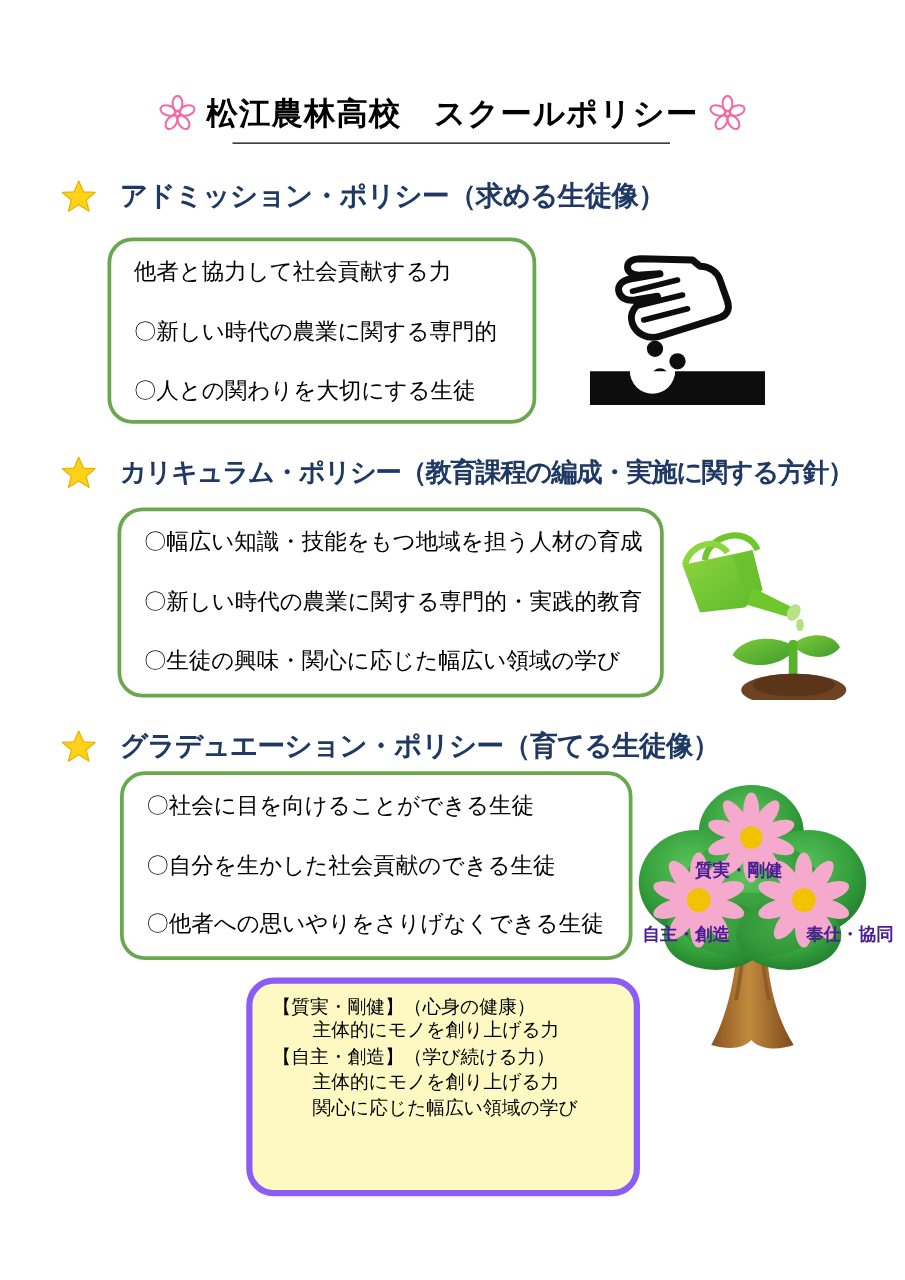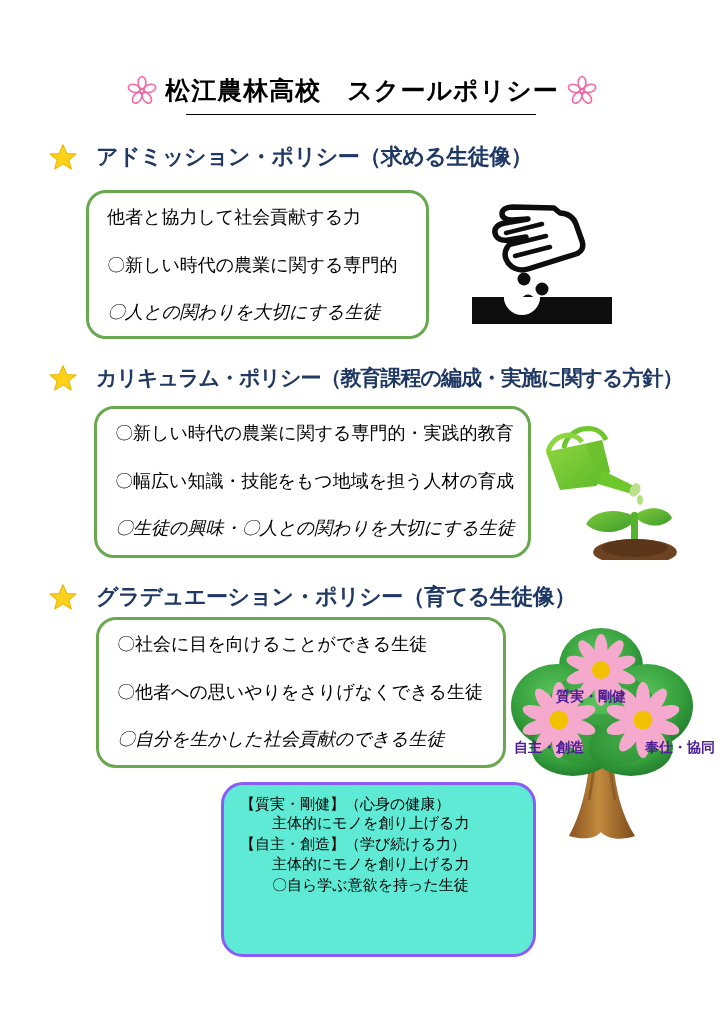--- a/index.html
+++ b/index.html
@@ -93,39 +93,38 @@
     box-sizing: border-box;
     padding: 14px 16px 10px 18px;
   }
   .policy-item {
     font-size: 18px;
     line-height: 1.2;
     color: #000000;
     margin: 0 0 26px 0;
     white-space: nowrap;
   }
-  .policy-item:last-child { margin-bottom: 0; font-style: italic; }
+  .policy-item:last-child { margin-bottom: 0; }
 
   #box-admission { top: 190px; left: 86px; width: 343px; height: 149px; }
   #box-curriculum { top: 406px; left: 94px; width: 437px; height: 152px; }
   #box-graduation { top: 617px; left: 96px; width: 410px; height: 151px; }
 
   
   #box-mottos {
     position: absolute;
     top: 782px;
     left: 197px;
     width: 315px;
     height: 175px;
-    border: 3px solid #8b5cf6;
+    border: 5px solid #8b5cf6;
     border-radius: 22px;
-    background: #5eead4;
+    background: #fef9c3;
     box-sizing: border-box;
     padding: 9px 10px 8px 16px;
-    margin-left: 24px;
   }
   .motto-head {
     font-size: 15px;
     line-height: 1.28;
     margin: 0;
     white-space: nowrap;
   }
   .motto-desc {
     font-size: 15px;
     line-height: 1.28;
@@ -244,23 +243,23 @@
   <div class="heading" id="heading-curriculum">
     <span class="star">
       <svg viewBox="0 0 32 32" width="30" height="30" aria-hidden="true">
         <polygon points="16,3 20,12.2 30,12.7 22.3,19.1 24.8,28.8 16,23.3 7.2,28.8 9.7,19.1 2,12.7 12,12.2" fill="#ffd21a" stroke="#e8b400" stroke-width="1.1" stroke-linejoin="round"></polygon>
       </svg>
     </span>
     <span class="heading-text smaller">カリキュラム・ポリシー（教育課程の編成・実施に関する方針）</span>
   </div>
 
   <div class="policy-box" id="box-curriculum">
+    <p class="policy-item">〇幅広い知識・技能をもつ地域を担う人材の育成</p>
     <p class="policy-item">〇新しい時代の農業に関する専門的・実践的教育</p>
-    <p class="policy-item">〇幅広い知識・技能をもつ地域を担う人材の育成</p>
-    <p class="policy-item">〇生徒の興味・〇人との関わりを大切にする生徒</p>
+    <p class="policy-item">〇生徒の興味・関心に応じた幅広い領域の学び</p>
   </div>
 
   <div id="illus-watering-can">
     <svg viewBox="0 0 150 148" width="150" height="148" aria-hidden="true">
       <defs>
         <linearGradient id="canGrad" x1="0" y1="0" x2="1" y2="1">
           <stop offset="0%" stop-color="#8ed63f"></stop>
           <stop offset="100%" stop-color="#5bb82a"></stop>
         </linearGradient>
         <linearGradient id="leafGrad" x1="0" y1="0" x2="1" y2="1">
@@ -293,22 +292,22 @@
     <span class="star">
       <svg viewBox="0 0 32 32" width="30" height="30" aria-hidden="true">
         <polygon points="16,3 20,12.2 30,12.7 22.3,19.1 24.8,28.8 16,23.3 7.2,28.8 9.7,19.1 2,12.7 12,12.2" fill="#ffd21a" stroke="#e8b400" stroke-width="1.1" stroke-linejoin="round"></polygon>
       </svg>
     </span>
     <span class="heading-text">グラデュエーション・ポリシー（育てる生徒像）</span>
   </div>
 
   <div class="policy-box" id="box-graduation">
     <p class="policy-item">〇社会に目を向けることができる生徒</p>
+    <p class="policy-item">〇自分を生かした社会貢献のできる生徒</p>
     <p class="policy-item">〇他者への思いやりをさりげなくできる生徒</p>
-    <p class="policy-item">〇自分を生かした社会貢献のできる生徒</p>
   </div>
 
   <div id="illus-tree">
     <svg viewBox="0 0 215 240" width="215" height="240" aria-hidden="true">
       <defs>
         <radialGradient id="canopyGrad" cx="45%" cy="35%" r="70%">
           <stop offset="0%" stop-color="#59c25a"></stop>
           <stop offset="60%" stop-color="#35a03c"></stop>
           <stop offset="100%" stop-color="#1f7a2c"></stop>
         </radialGradient>
@@ -388,16 +387,16 @@
 
   <span class="tree-label" id="tree-label-top">質実・剛健</span>
   <span class="tree-label" id="tree-label-left">自主・創造</span>
   <span class="tree-label" id="tree-label-right">奉仕・協同</span>
 
   <div id="box-mottos">
     <p class="motto-head">【質実・剛健】（心身の健康）</p>
     <p class="motto-desc">主体的にモノを創り上げる力</p>
     <p class="motto-head">【自主・創造】（学び続ける力）</p>
     <p class="motto-desc">主体的にモノを創り上げる力</p>
-    <p class="motto-desc">〇自ら学ぶ意欲を持った生徒</p>
+    <p class="motto-desc">関心に応じた幅広い領域の学び</p>
   </div>
 
 </div>
 
 </body></html>

